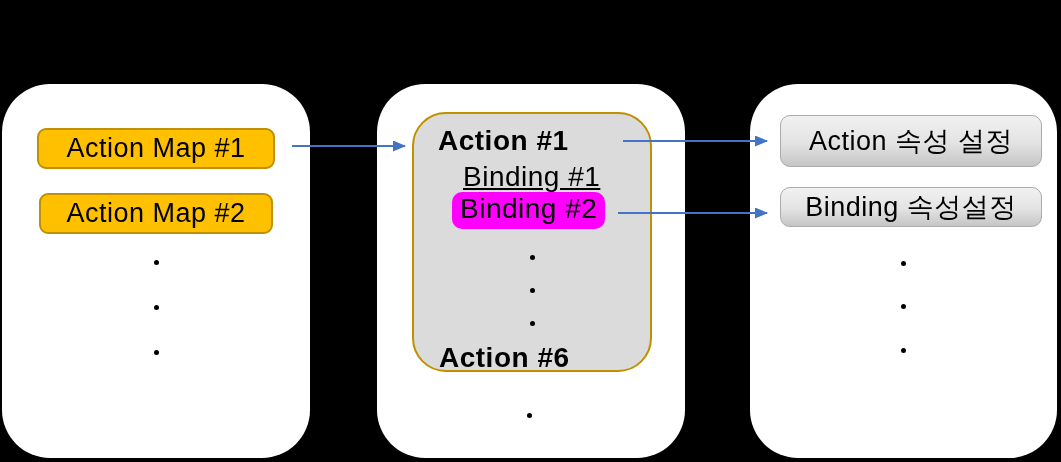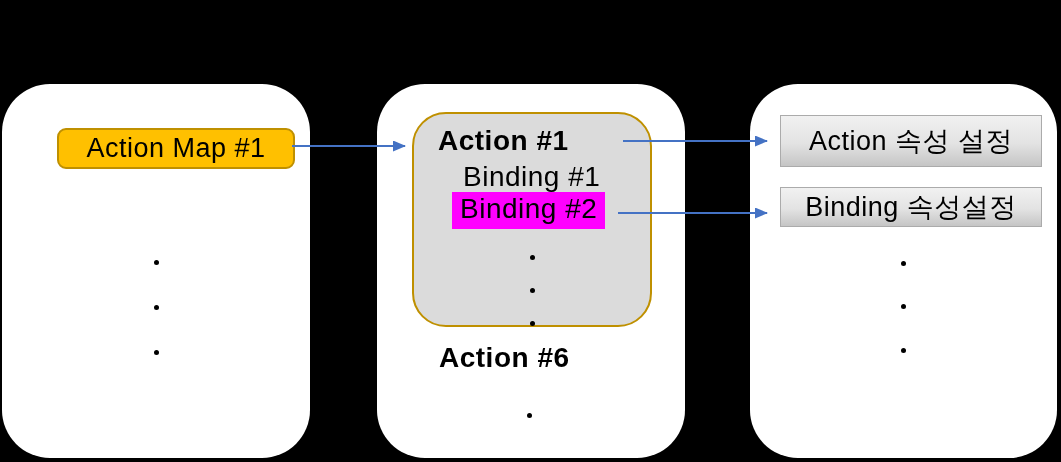--- a/index.html
+++ b/index.html
@@ -32,70 +32,70 @@
     background: #FFC000;
     border: 2.5px solid #BF9000;
     border-radius: 9px;
     box-sizing: border-box;
     display: flex;
     align-items: center;
     justify-content: center;
     font-size: 27px;
     letter-spacing: 0.5px;
     white-space: nowrap;
-    margin-left: 20px;
   }
   .gold-box-1 { left: 35px; top: 44px;  width: 238px; height: 41px; }
   .gold-box-2 { left: 37px; top: 109px; width: 234px; height: 41px; }
 
   .gray-box {
     position: absolute;
     left: 35px; top: 28px;
-    width: 240px; height: 215px;
+    width: 240px; height: 260px;
     background: #DBDBDB;
     border: 2.5px solid #BF9000;
     border-radius: 34px;
     box-sizing: border-box;
   }
   .action-title {
     position: absolute;
     left: 24px; top: 11px;
     font-size: 28px;
     font-weight: bold;
     letter-spacing: 0.5px;
     white-space: nowrap;
   }
   .binding-line {
     position: absolute;
     font-size: 28px;
     letter-spacing: 0.5px;
     white-space: nowrap;
   }
-  .binding-1 { left: 49px; top: 47px; }
+  .binding-1 { left: 49px; top: 47px; text-decoration: underline; }
   .binding-2 {
     left: 38px; top: 78px;
     background: #FF00FF;
     padding: 1px 8px 4px 8px;
+    border-radius: 10px;
   }
   .action2-title {
     position: absolute;
     left: 62px; top: 258px;
     font-size: 28px;
     font-weight: bold;
     letter-spacing: 0.5px;
     white-space: nowrap;
   }
 
   .gray-btn {
     position: absolute;
     left: 30px;
     width: 262px; height: 52px;
     background: linear-gradient(180deg, #F1F1F1 0%, #E3E3E3 55%, #C5C5C5 100%);
     border: 1.5px solid #ABABAB;
-    border-radius: 0;
+    border-radius: 10px;
     box-sizing: border-box;
     display: flex;
     align-items: center;
     justify-content: center;
     font-size: 27px;
     letter-spacing: 0.5px;
     white-space: nowrap;
   }
   .gray-btn-1 { top: 31px; }
   .gray-btn-2 { top: 103px; height: 40px; }
@@ -115,20 +115,23 @@
   }
 </style>
 </head>
 <body>
 
 <div class="canvas">
 
   <div class="panel panel-left">
     <div class="gold-box gold-box-1">
       <span>Action Map #1</span>
+    </div>
+    <div class="gold-box gold-box-2">
+      <span>Action Map #2</span>
     </div>
     <div class="dot" style="left:152px; top:176px;"></div>
     <div class="dot" style="left:152px; top:221px;"></div>
     <div class="dot" style="left:152px; top:266px;"></div>
   </div>
 
   <div class="panel panel-mid">
     <div class="gray-box">
       <div class="action-title">Action #1</div>
       <div class="binding-line binding-1">Binding #1</div>

